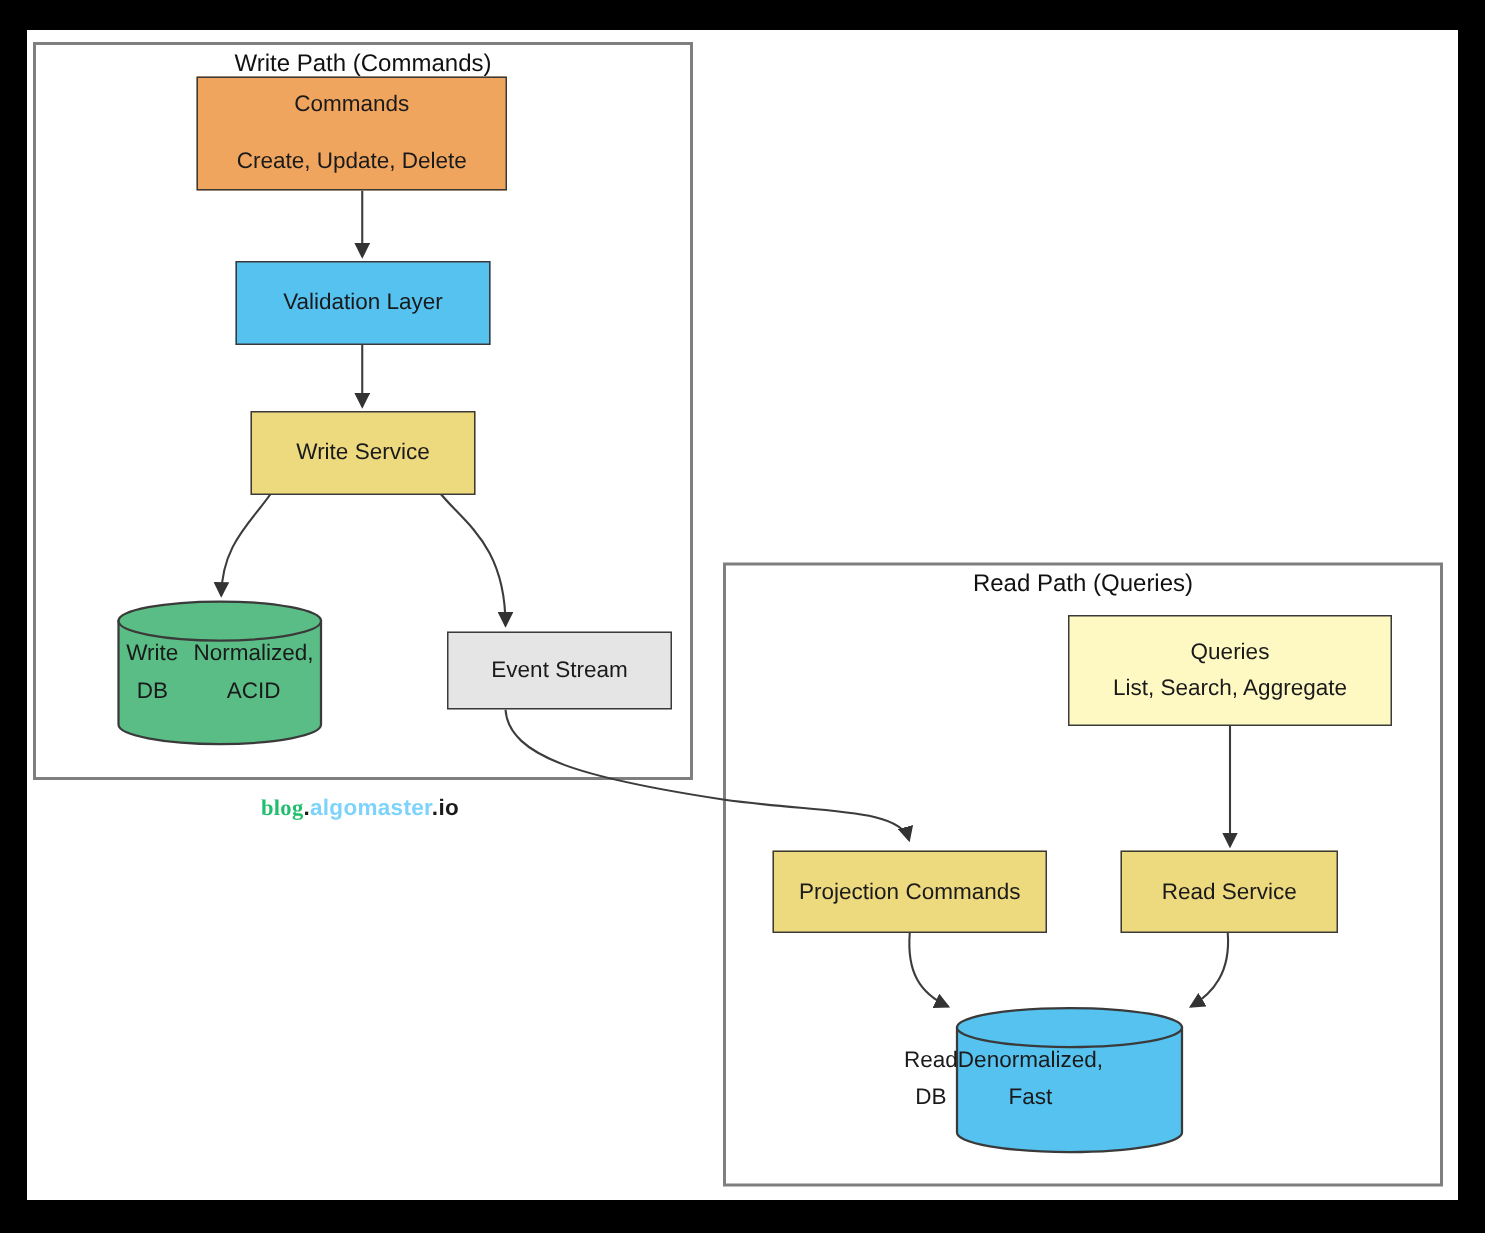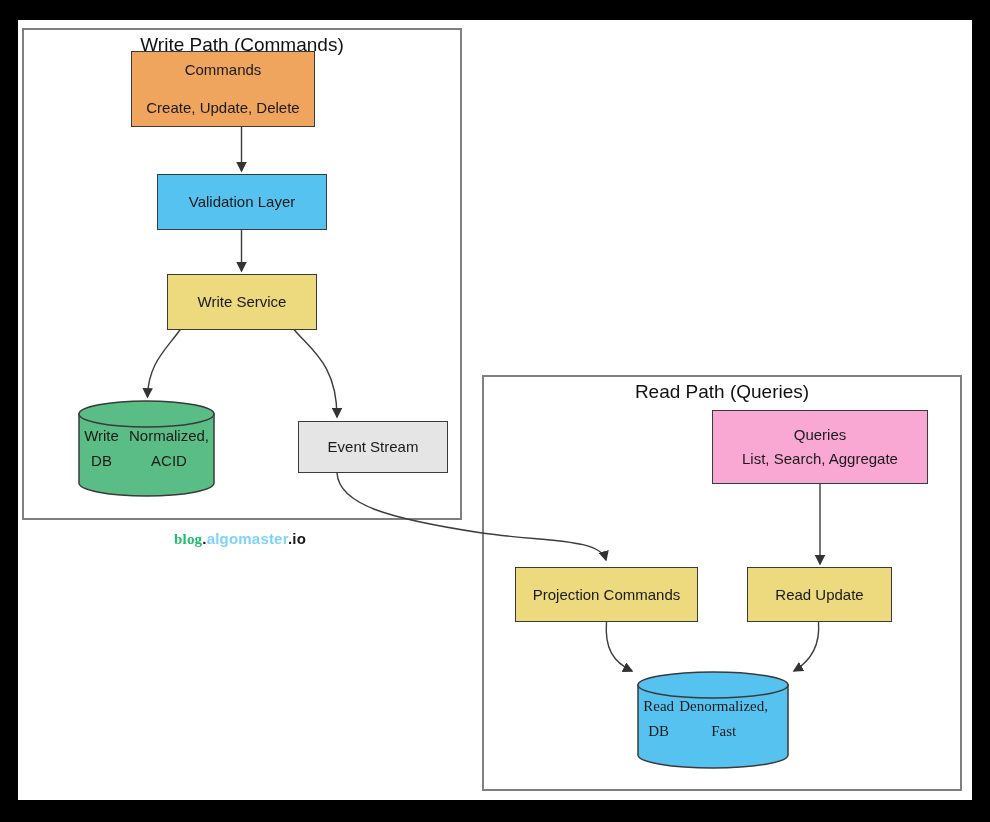--- a/index.html
+++ b/index.html
@@ -19,45 +19,45 @@
     position:absolute; left:0; top:0; width:990px; height:822px;
     z-index:2; pointer-events:none;
   }
   .section {
     position:absolute; box-sizing:border-box;
     border:2px solid #7f7f7f; background:#ffffff;
     z-index:1;
   }
   .section-title {
     position:absolute; top:4px; left:0; right:0;
-    text-align:center; font-size:19px; color:#111;
+    text-align:center; font-size:16px; color:#111;
   }
   .node {
     position:absolute; box-sizing:border-box;
     border:1.6px solid #3a3a3a;
     display:flex; flex-direction:column; justify-content:center; align-items:center;
     text-align:center; font-size:15px; line-height:24px;
     z-index:3;
   }
   .sec-write { left:22px; top:28px; width:440px; height:492px; }
   .sec-read  { left:482px; top:375px; width:480px; height:416px;padding-left:24px; }
-  .node-commands   { left:131px; top:51px;  width:184px; height:76px;gap:14px; }
+  .node-commands   { left:131px; top:51px;  width:207px; height:76px;gap:14px; }
   .node-validation { left:157px; top:174px; width:170px; height:56px; }
   .node-write-svc  { left:167px; top:274px; width:150px; height:56px; }
   .node-event      { left:262px; top:421px; width:150px; height:52px; }
   .node-queries    { left:712px; top:410px; width:216px; height:74px; }
   .node-projection { left:515px; top:567px; width:183px; height:55px; }
   .node-read-svc   { left:747px; top:567px; width:145px; height:55px; }
   .cyl-label {
     position:absolute; display:flex; flex-direction:row;
     justify-content:center; align-items:center; text-align:center;
     font-size:15px; line-height:25px; z-index:3;
   }
   .cyl-label-write { left:79px;  top:412px; width:135px; height:72px; }
-  .cyl-label-read  { left:638px; top:683px; width:130px; height:72px;font-family:Liberation Serif, serif; }
+  .cyl-label-read  { left:604px; top:683px; width:130px; height:72px; }
   .watermark {
     position:absolute; left:100px; top:530px; width:280px;
     text-align:center; font-size:15px; font-weight:bold;
     z-index:3; letter-spacing:0.2px;
   }
 </style>
 </head>
 <body>
 
 <div class="canvas"></div>
@@ -107,29 +107,29 @@
   <div>Write Service</div>
 </div>
 <div class="node node-event" style="background: #e5e5e5; margin-left: 36px;">
   <div>Event Stream</div>
 </div>
 <div class="cyl-label cyl-label-write">
   <div>Write DB</div>
   <div>Normalized, ACID</div>
 </div>
 
-<div class="node node-queries" style="background: #f9a8d4;">
+<div class="node node-queries" style="background: #fef9c3;">
   <div>Queries</div>
   <div>List, Search, Aggregate</div>
 </div>
 <div class="node node-projection" style="background: rgb(237, 217, 126);">
   <div>Projection Commands</div>
 </div>
 <div class="node node-read-svc" style="background: rgb(237, 217, 126);">
-  <div>Read Update</div>
+  <div>Read Service</div>
 </div>
 <div class="cyl-label cyl-label-read">
   <div>Read DB</div>
   <div>Denormalized, Fast</div>
 </div>
 
 <div class="watermark">
   <span style="color: rgb(34, 190, 110); font-family: Liberation Serif, serif;">blog</span><span>.</span><span style="color: #7dd3fc;">algomaster</span><span>.io</span>
 </div>
 

